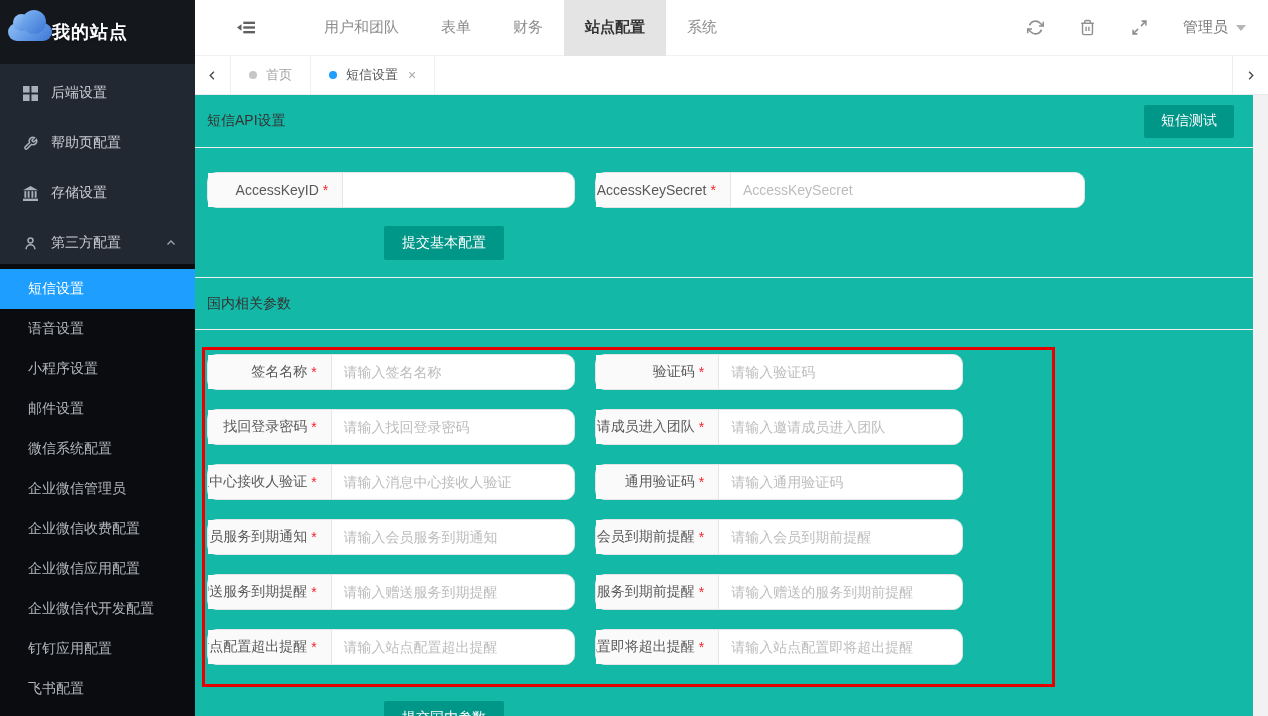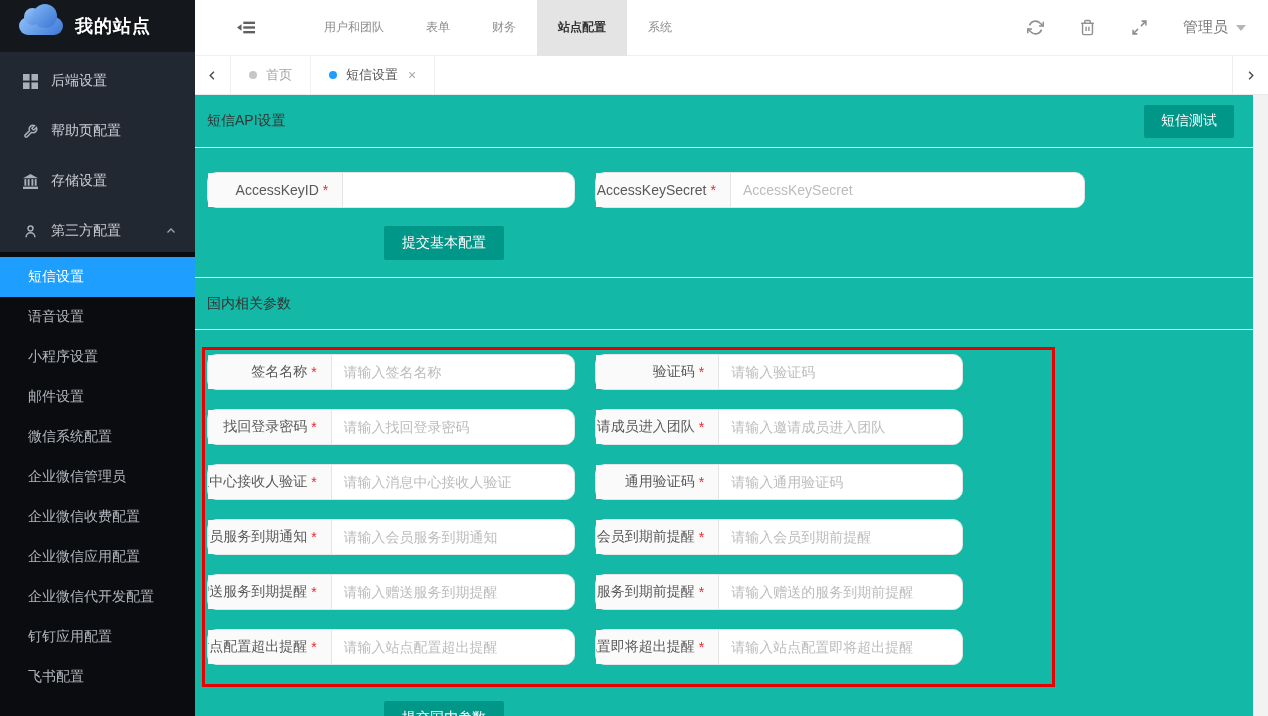--- a/index.html
+++ b/index.html
@@ -1,38 +1,38 @@
 <!DOCTYPE html>
 <html><head>
 <meta charset="utf-8">
 <style>
   * { box-sizing: border-box; margin: 0; padding: 0; }
   html,body { width:1268px; height:716px; }
   body { font-family:"Liberation Sans","DejaVu Sans",sans-serif; background:#fff; overflow:hidden; position:relative; }
 
   
   .sidebar { position:absolute; left:0; top:0; width:195px; height:716px; background:#0a0c0f; }
-  .logo-bar { height:52px; background:#14171c; display:flex; align-items:center; padding-left:19px; gap:12px; }
+  .logo-bar { height:64px; background:#14171c; display:flex; align-items:center; padding-left:8px; gap:0; }
   .cloud { width:44px; height:18px; border-radius:18px; background:linear-gradient(135deg,#8ec0f7,#3c77d6); position:relative; }
   .cloud::before { content:""; position:absolute; left:5px; top:-9px; width:17px; height:17px; border-radius:50%; background:linear-gradient(135deg,#9cc9f8,#4b84dd); }
   .cloud::after { content:""; position:absolute; right:6px; top:-13px; width:24px; height:24px; border-radius:50%; background:linear-gradient(135deg,#7fb6f4,#3b74d4); }
   .logo-title { color:#fff; font-size:18px; font-weight:bold; letter-spacing:1px; text-shadow:0 1px 2px rgba(0,0,0,.5); }
   .menu { background:#222831; }
   .menu-item { height:50px; display:flex; align-items:center; padding:8px 18px 0 22px; color:#c9cdd4; font-size:14px; cursor:pointer; }
   .menu-item .mi-icon { width:16px; height:16px; margin-right:13px; display:flex; align-items:center; justify-content:center; color:#aab0b9; }
   .menu-item .mi-arrow { margin-left:auto; color:#9ea4ad; display:flex; }
   .submenu { background:#0a0c0f; padding-top:5px; }
   .sub-item { height:40px; display:flex; align-items:center; padding-left:28px; color:#b2b6bd; font-size:14px; cursor:pointer; }
   .sub-item.active { background:#1E9FFF; color:#fff; }
 
   
   .topbar { position:absolute; left:195px; top:0; width:1073px; height:56px; background:#fff; border-bottom:1px solid #f0f0f0; display:flex; align-items:center; }
   .collapse-btn { margin-left:42px; display:flex; align-items:center; cursor:pointer; }
   .nav-tabs { display:flex; margin-left:48px; height:56px; }
-  .nav-tab { padding:0 21px; height:56px; display:flex; align-items:center; font-size:12px; color:#8d8d8d; cursor:pointer; }
+  .nav-tab { padding:0 21px; height:56px; display:flex; align-items:center; font-size:15px; color:#8d8d8d; cursor:pointer; }
   .nav-tab.active { background:#e4e4e4; color:#333; font-weight:bold; }
   .topbar-right { margin-left:auto; display:flex; align-items:center; gap:34px; margin-right:22px; }
   .tb-icon { width:18px; height:18px; color:#8f8f8f; display:flex; cursor:pointer; }
   .admin-box { display:flex; align-items:center; gap:8px; color:#7a7a7a; font-size:15px; cursor:pointer; }
   .caret-down { width:0; height:0; border-left:5px solid transparent; border-right:5px solid transparent; border-top:6px solid #b5b5b5; }
 
   
   .tabstrip { position:absolute; left:195px; top:56px; width:1073px; height:39px; background:#fff; border-bottom:1px solid #e9e9e9; display:flex; }
   .ts-arrow { width:36px; display:flex; align-items:center; justify-content:center; color:#4a4a4a; cursor:pointer; }
   .ts-arrow.left { border-right:1px solid #eee; }

